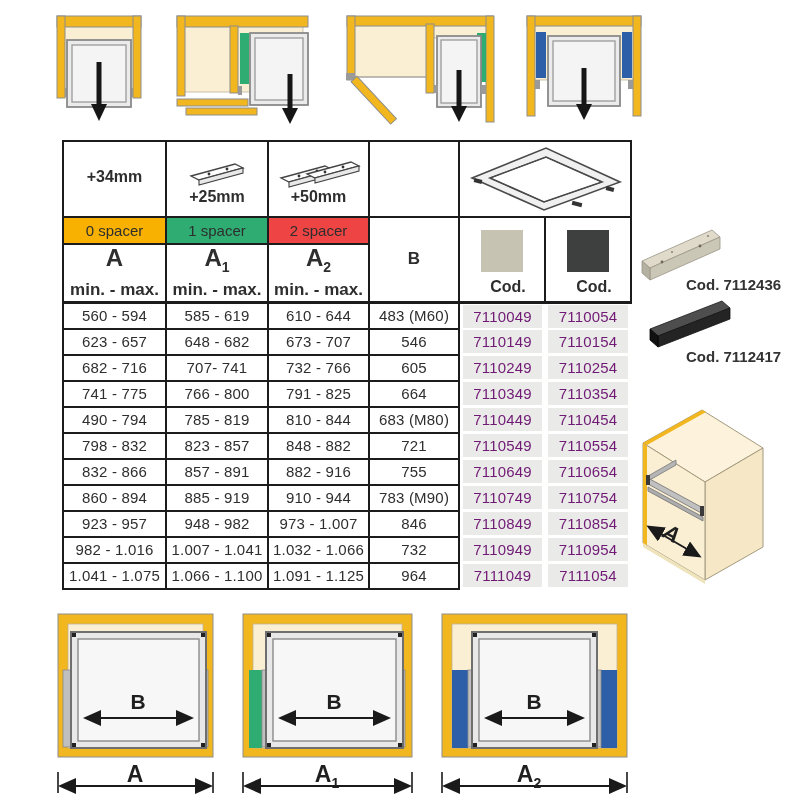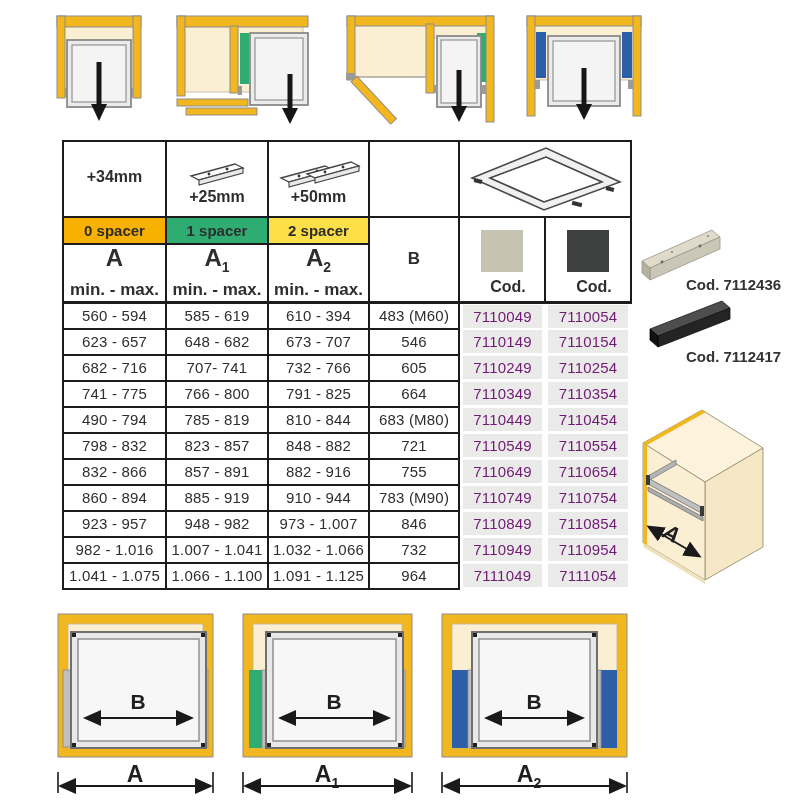--- a/index.html
+++ b/index.html
@@ -31,24 +31,24 @@
   table.t { border-collapse:collapse; table-layout:fixed; width:568px; }
   table.t th, table.t td { padding:0; text-align:center; vertical-align:middle; color:#2E2E2E; overflow:hidden; }
   .hb { border:2px solid #1C1C1C; background:#fff; }
   .hbb { border-bottom:3px solid #1C1C1C; }
   .r1 { height:74px; }
   .r2 { height:27px; }
   .r3 { height:58px; }
   .offcell { vertical-align:bottom; }
   .offlbl { font-weight:bold; font-size:16px; padding-bottom:4px; }
   .iconwrap { height:40px; display:flex; align-items:flex-end; justify-content:center; }
-  .sp { font-weight:bold; font-size:15px; color:#1E1E1E; padding:0 2px; background-clip:content-box; }
+  .sp { font-weight:normal; font-size:15px; color:#1E1E1E; padding:0 2px; background-clip:content-box; }
   .sp0 { background-color:#F8B100; }
   .sp1 { background-color:#2EAC72; }
-  .sp2 { background-color:#fde047; }
+  .sp2 { background-color:#ef4444; }
   .dim { font-weight:bold; font-size:24px; line-height:26px; }
   .dim sub { font-size:14px; }
   .rng { font-weight:bold; font-size:17px; }
   .bcell { font-weight:bold; font-size:17px; }
   .codhead { font-weight:bold; font-size:16px;padding-left:12px; }
   .swatch { width:42px; height:42px; margin:8px auto 6px auto; }
   .swatch1 { background:#C7C3B2; }
   .swatch2 { background:#3E3F3F; }
   tr.brow { height:26px; }
   td.num { border:2px solid #1C1C1C; background:#fff; font-size:15px; font-weight:normal; color:#3A3A3A; letter-spacing:0.2px; }
@@ -220,21 +220,21 @@
         <td class="hb hbb">
           <div class="dim"><span>A</span><sub>2</sub></div>
           <div class="rng">min. - max.</div>
         </td>
       </tr>
       </tbody>
         <tbody>
           <tr class="brow">
             <td class="num">560 - 594</td>
             <td class="num">585 - 619</td>
-            <td class="num">610 - 394</td>
+            <td class="num">610 - 644</td>
             <td class="num">483 (M60)</td>
             <td class="codtd">
               <div class="codbox">7110049</div>
             </td>
             <td class="codtd">
               <div class="codbox">7110054</div>
             </td>
           </tr>
           <tr class="brow">
             <td class="num">623 - 657</td>

